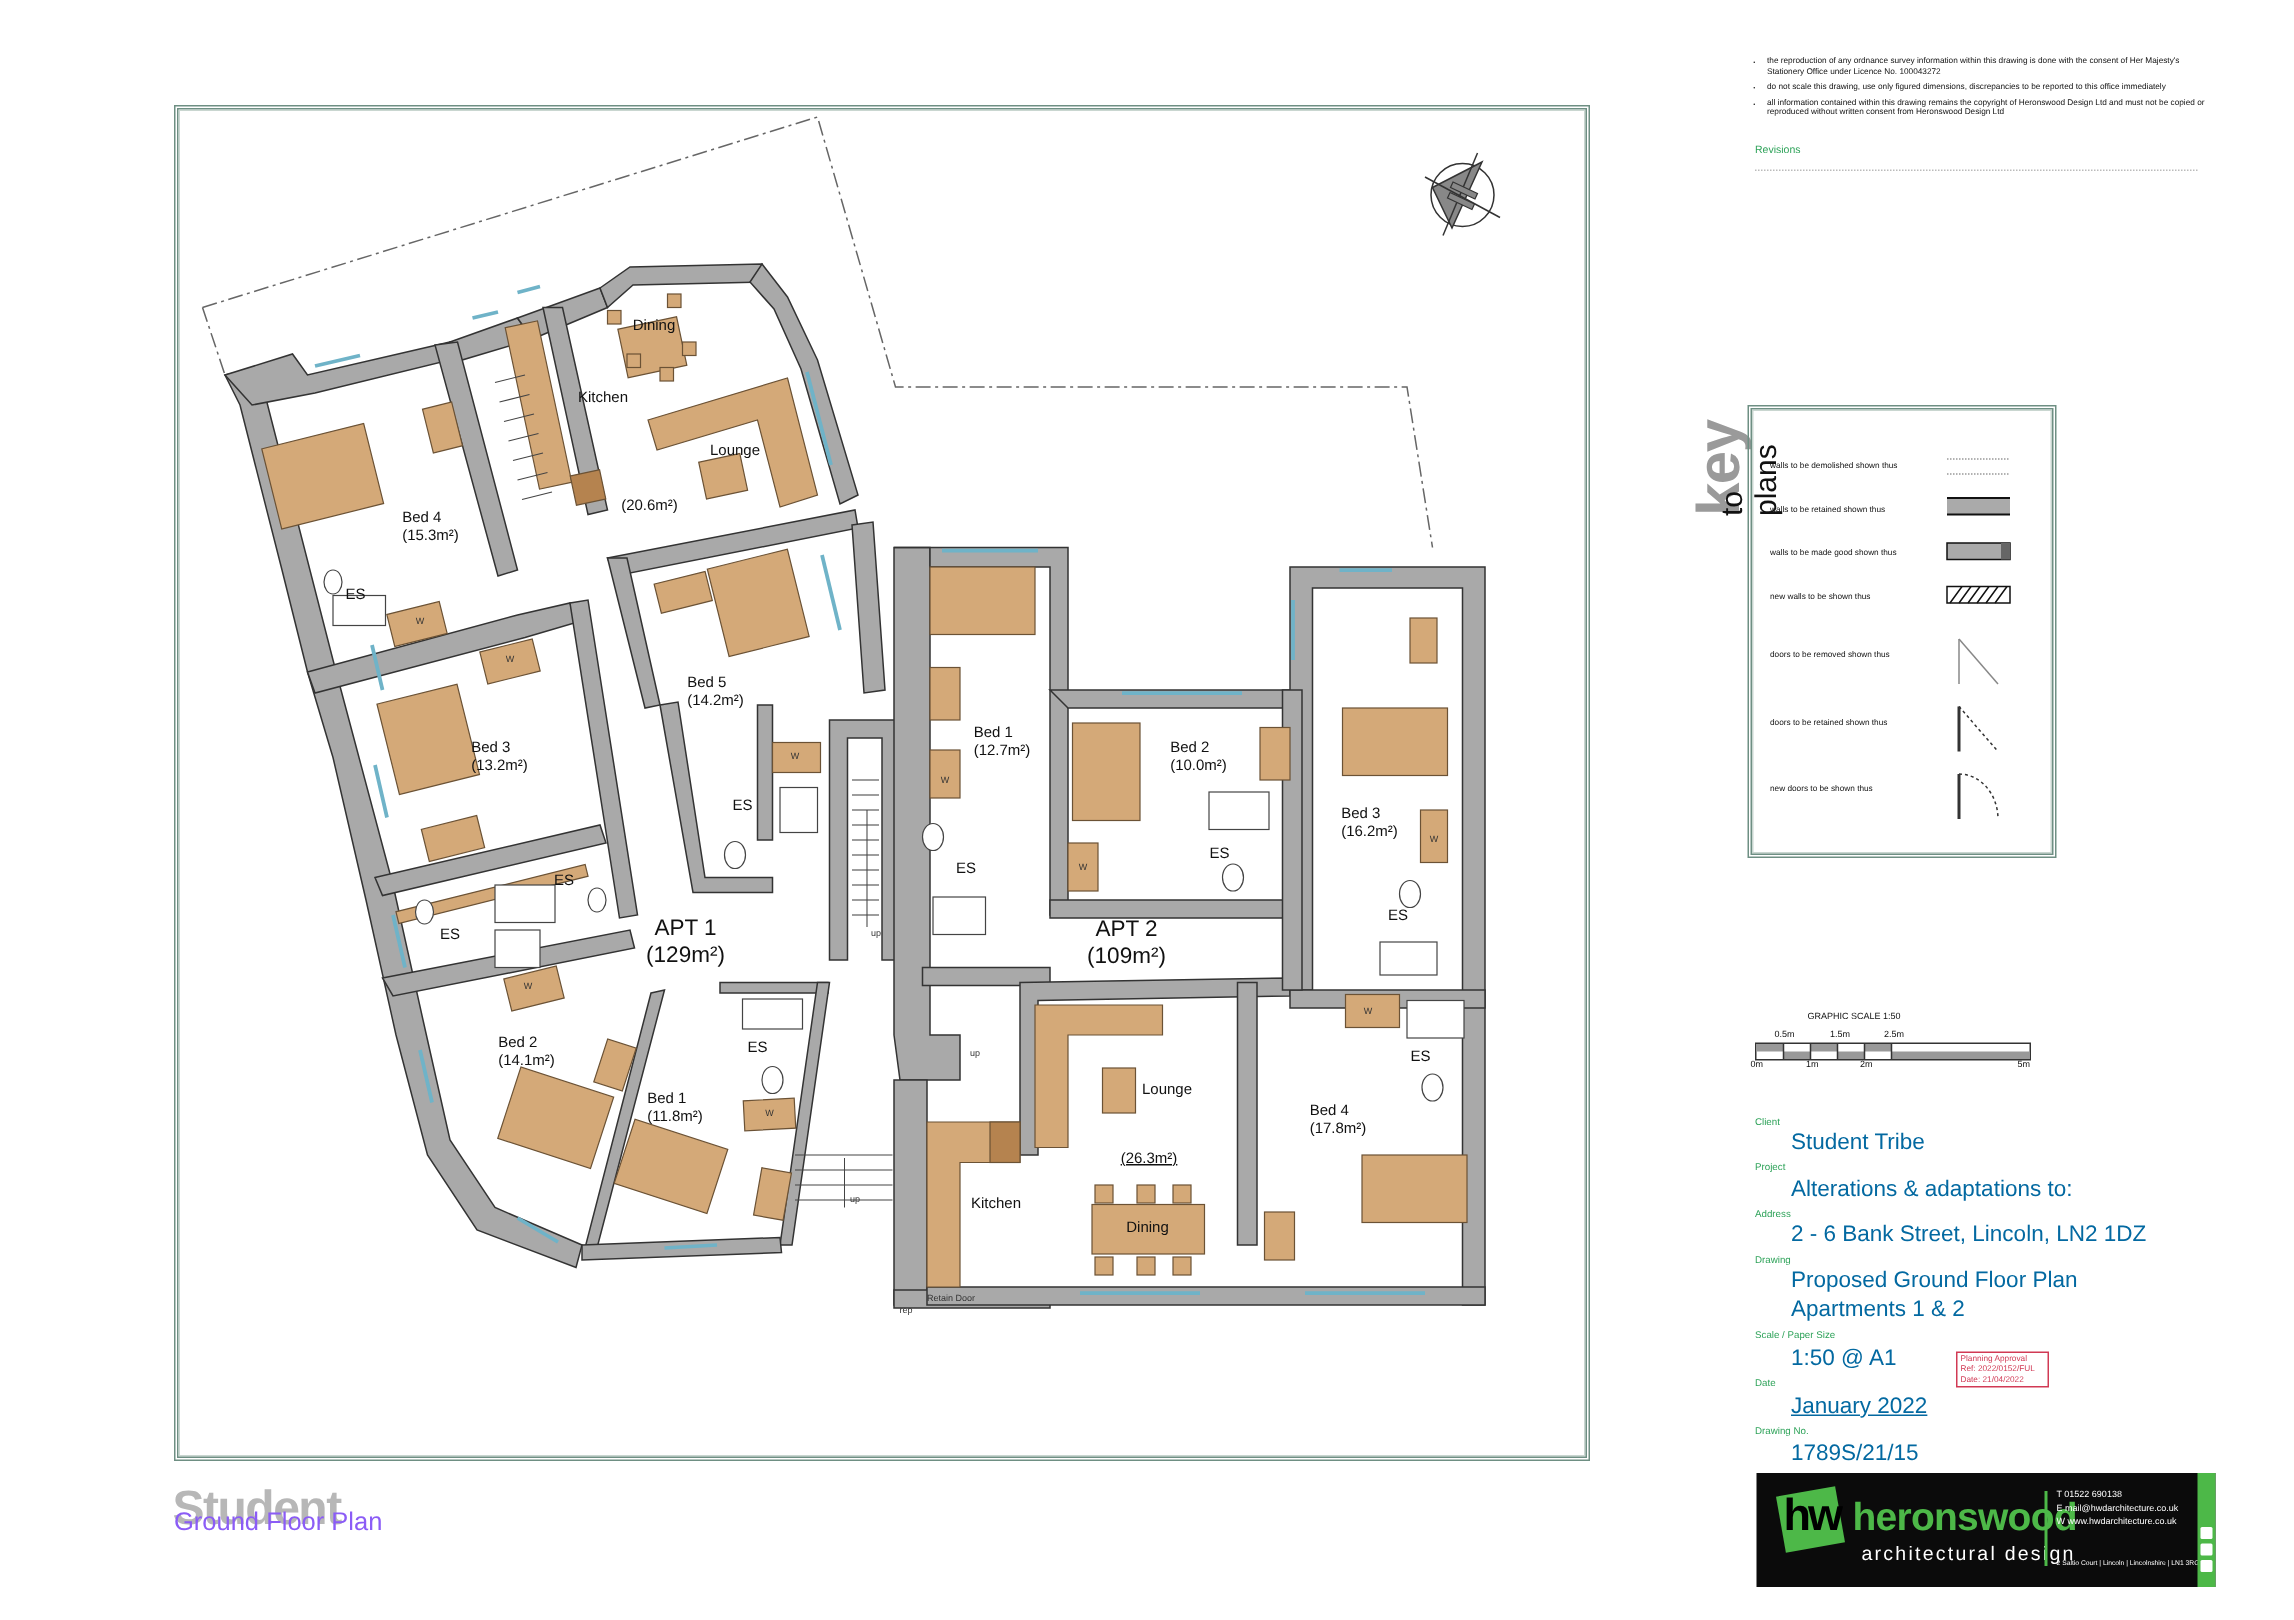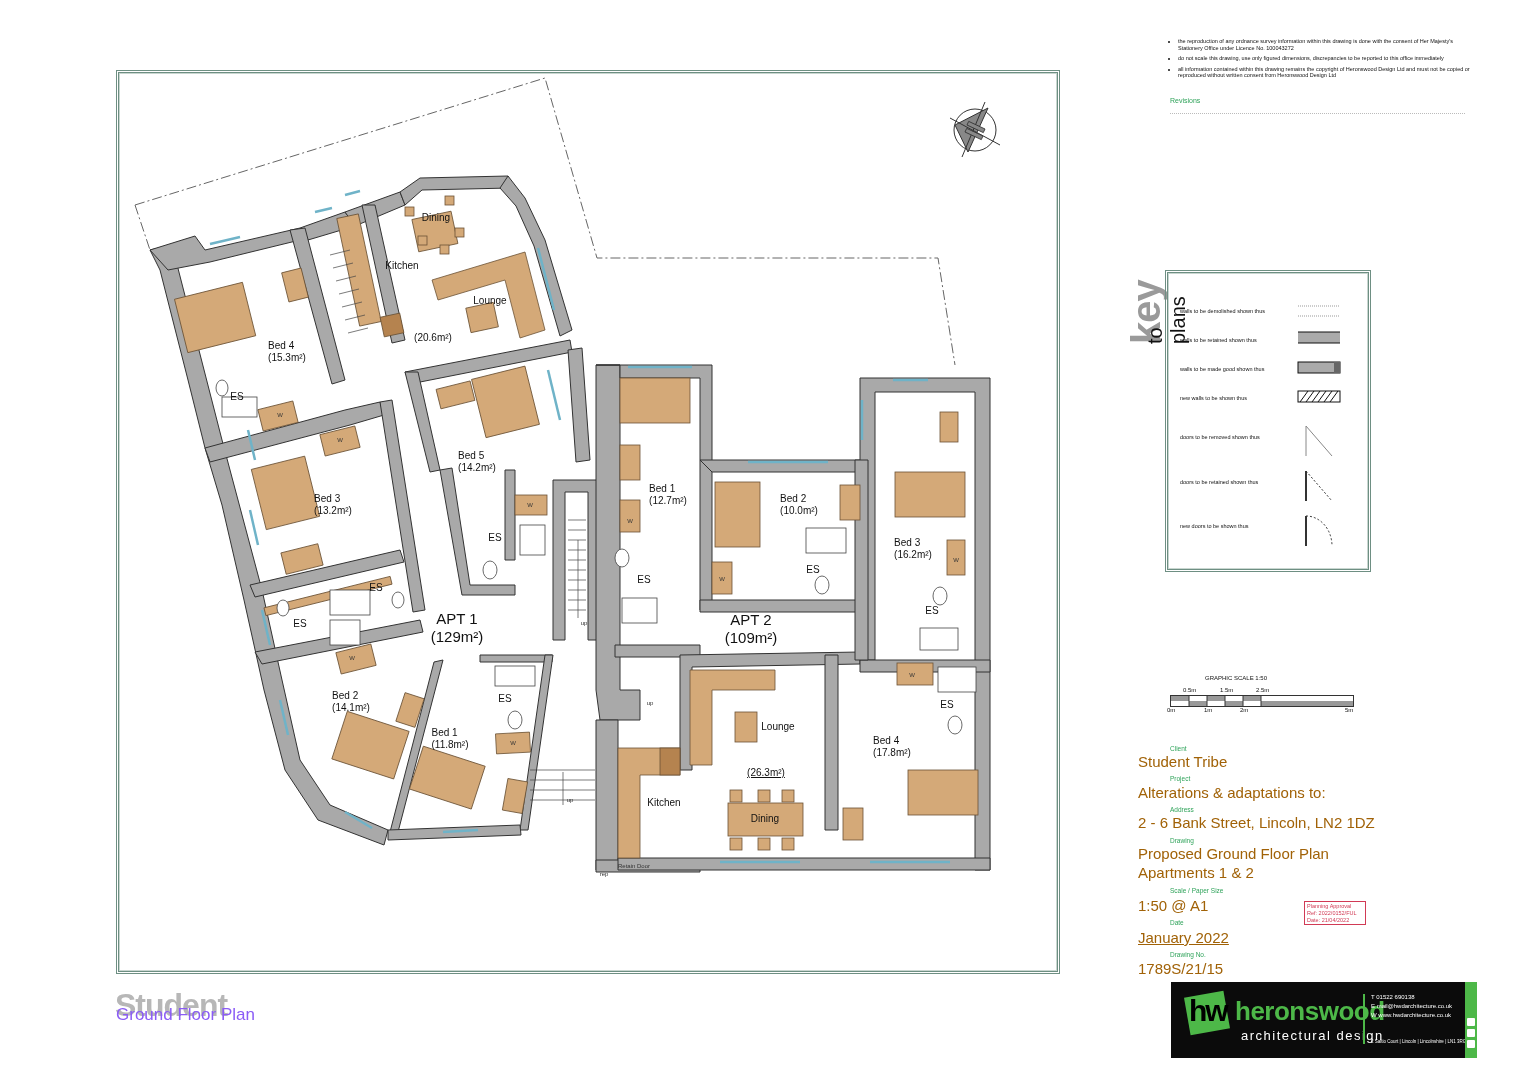--- a/index.html
+++ b/index.html
@@ -22,21 +22,21 @@
   .key-big { position:absolute; left:6px; top:10px; font-size:40px; color:#9a9a9a; transform:rotate(-90deg); transform-origin:left top; top:82px; font-weight:bold; letter-spacing:-1px; }
   .key-small { position:absolute; left:26px; top:82px; font-size:20px; color:#111; transform:rotate(-90deg); transform-origin:left top; }
   .key-box { left:1165px; top:270px; width:200px; height:296px; border:3px double #6e8f83; box-shadow: inset 0 0 0 1px #c9d6d0; }
   .key-row { position:absolute; left:12px; font-size:5.5px; color:#111; }
   
   .scale-title { left:1205px; top:675px; font-size:6px; }
   .scale-lbl { position:absolute; font-size:6px; }
   .scale-bar { left:1170px; top:695px; width:182px; height:10px; border:1px solid #333; }
   
   .tb-small { position:absolute; left:1170px; font-size:6.5px; color:#2fa35a; }
-  .tb-big { position:absolute; left:1138px; font-size:15px; color:#a16207; }
+  .tb-big { position:absolute; left:1194px; font-size:15px; color:#0369a1; }
   .stamp { left:1304px; top:901px; width:62px; height:24px; border:1px solid #d13a55; color:#d13a55; font-size:5.5px; line-height:7px; padding:1px 2px; box-sizing:border-box; }
   
   .logo { left:1171px; top:982px; width:306px; height:76px; background:#0b0b0b; }
   .logo-green { position:absolute; right:0; top:0; width:12px; height:76px; background:#4db848; }
   .logo-mark { position:absolute; left:16px; top:12px; width:40px; height:38px; background:#4db848; transform:rotate(-10deg); }
   .logo-hw { position:absolute; left:18px; top:12px; font-size:30px; color:#000; font-weight:bold; font-family:"Liberation Sans Narrow","Liberation Sans",sans-serif; letter-spacing:-2px; }
   .logo-name { position:absolute; left:64px; top:14px; font-size:26px; color:#4db848; font-weight:bold; letter-spacing:-0.5px; }
   .logo-sub { position:absolute; left:70px; top:46px; font-size:13px; color:#fff; letter-spacing:1.5px; }
   .logo-divider { position:absolute; left:192px; top:12px; width:2px; height:50px; background:#4db848; }
   .logo-contact { position:absolute; left:200px; font-size:6px; color:#fff; white-space:nowrap; }

